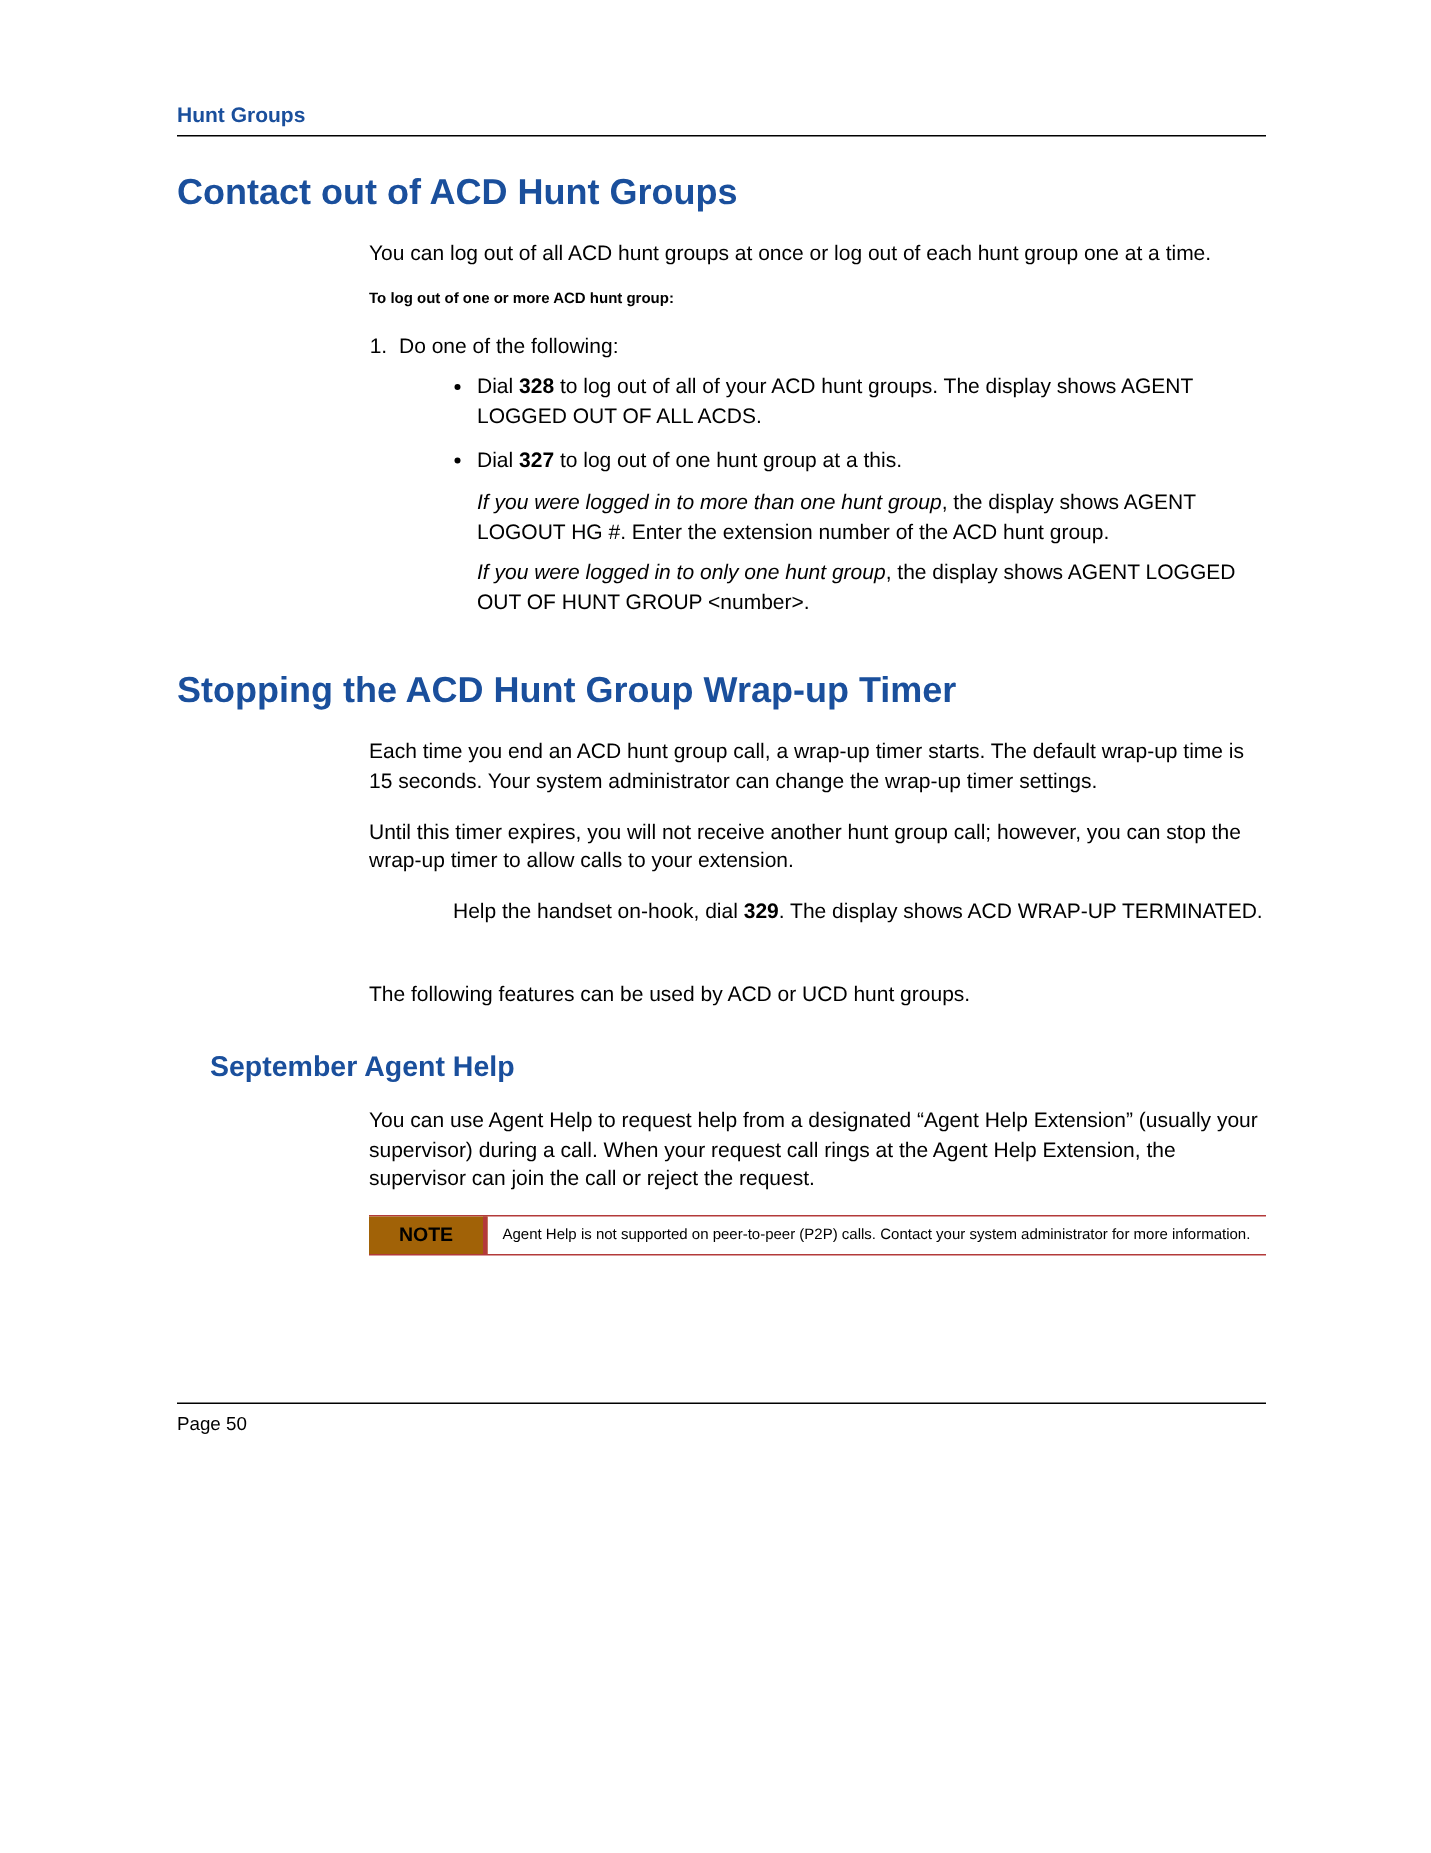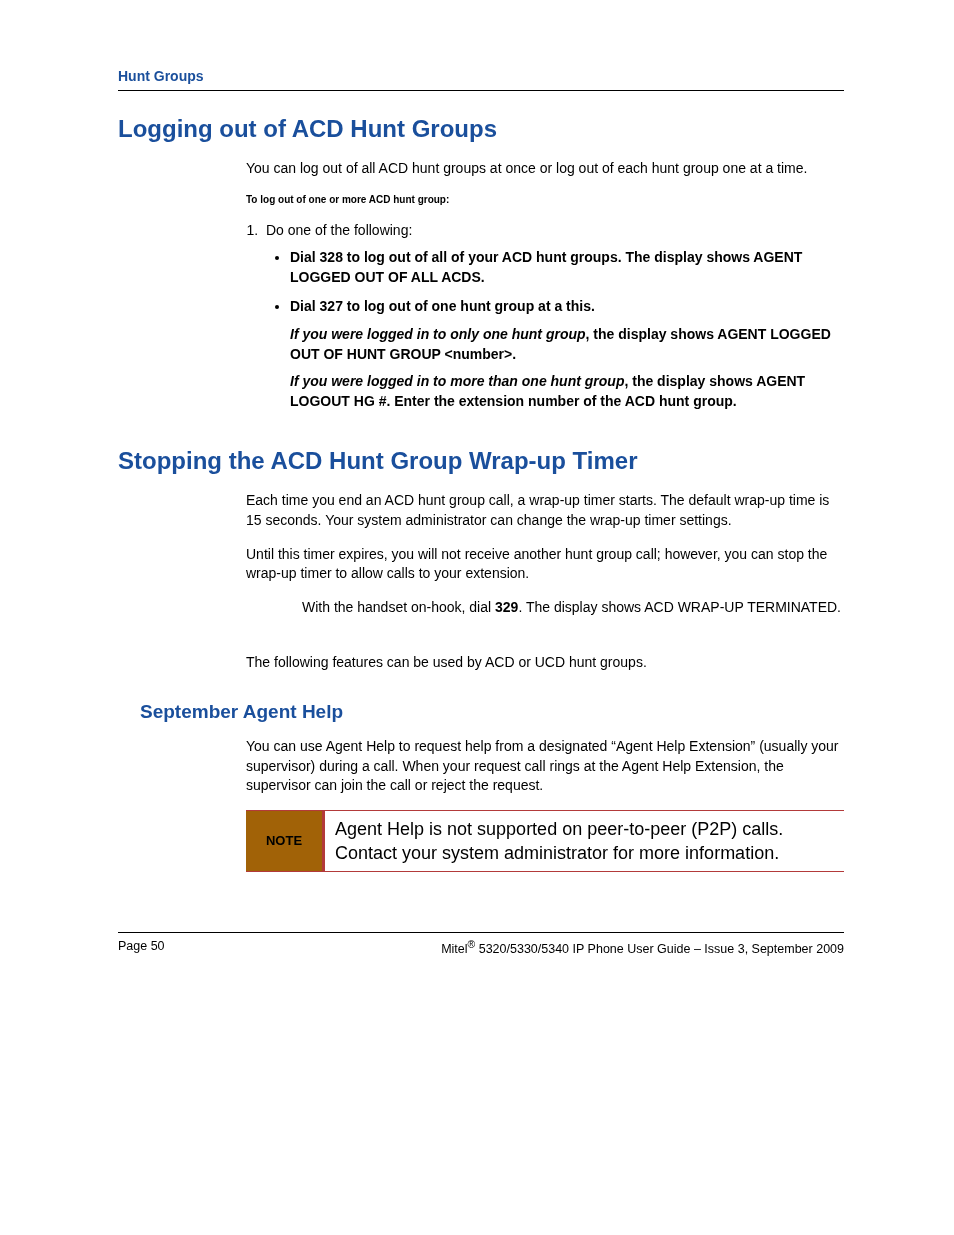--- a/index.html
+++ b/index.html
@@ -53,24 +53,23 @@
     margin: 0 0 12px 16px;
     padding: 0;
     font-size: 14px;
   }
   ol.num > li {
     margin-bottom: 8px;
     padding-left: 4px;
   }
   ul.bul {
     list-style: disc;
-    margin: 8px 0 0 24px;
+    margin: 8px 0 0 52px;
     padding: 0;
     font-size: 14px;
-    font-weight: bold;
   }
   ul.bul > li {
     margin-bottom: 10px;
     line-height: 1.4;
   }
   .subpara {
     margin: 8px 0 0 0;
     line-height: 1.4;
   }
   .dial-line {
@@ -92,21 +91,21 @@
     font-weight: bold;
     font-size: 13px;
     display: flex;
     align-items: center;
     justify-content: center;
     padding: 0 12px;
     min-width: 52px;
   }
   .note-text {
     padding: 6px 10px;
-    font-size: 18px;
+    font-size: 10px;
     line-height: 1.35;
     flex: 1;
   }
   .footer {
     position: absolute;
     bottom: 56px;
     left: 118px;
     right: 110px;
     border-top: 1px solid #000;
     padding-top: 6px;
@@ -119,71 +118,68 @@
   }
 </style>
 </head>
 <body>
 
 <div class="page">
 
   <div class="running-head">Hunt Groups</div>
 
   <div class="section-block">
-    <h1 class="sec">Logging out of ACD Hunt Groups</h1>
+    <h1 class="sec">Contact out of ACD Hunt Groups</h1>
     <div class="body-indent">
       <p>You can log out of all ACD hunt groups at once or log out of each hunt group one at a time.</p>
       <p class="bold-intro">To log out of one or more ACD hunt group:</p>
       <ol class="num">
         <li>
           <span>Do one of the following:</span>
           <ul class="bul">
             <li>
               <span>Dial </span><b>328</b><span> to log out of all of your ACD hunt groups. The display shows AGENT LOGGED OUT OF ALL ACDS.</span>
             </li>
             <li>
               <span>Dial </span><b>327</b><span> to log out of one hunt group at a this.</span>
               <div class="subpara">
-                <i>If you were logged in to only one hunt group</i><span>, the display shows AGENT LOGGED OUT OF HUNT GROUP &lt;number&gt;.</span>
+                <i>If you were logged in to more than one hunt group</i><span>, the display shows AGENT LOGOUT HG #. Enter the extension number of the ACD hunt group.</span>
               </div>
               <div class="subpara">
-                <i>If you were logged in to more than one hunt group</i><span>, the display shows AGENT LOGOUT HG #. Enter the extension number of the ACD hunt group.</span>
+                <i>If you were logged in to only one hunt group</i><span>, the display shows AGENT LOGGED OUT OF HUNT GROUP &lt;number&gt;.</span>
               </div>
             </li>
           </ul>
         </li>
       </ol>
     </div>
   </div>
 
   <div class="section-block">
     <h1 class="sec">Stopping the ACD Hunt Group Wrap-up Timer</h1>
     <div class="body-indent">
       <p>Each time you end an ACD hunt group call, a wrap-up timer starts. The default wrap-up time is 15 seconds. Your system administrator can change the wrap-up timer settings.</p>
       <p>Until this timer expires, you will not receive another hunt group call; however, you can stop the wrap-up timer to allow calls to your extension.</p>
       <div class="dial-line">
-        <span>With the handset on-hook, dial </span><b>329</b><span>. The display shows ACD WRAP-UP TERMINATED.</span>
+        <span>Help the handset on-hook, dial </span><b>329</b><span>. The display shows ACD WRAP-UP TERMINATED.</span>
       </div>
     </div>
   </div>
 
   <div class="section-block">
     <div class="body-indent">
       <p>The following features can be used by ACD or UCD hunt groups.</p>
     </div>
     <h2 class="subsec">September Agent Help</h2>
     <div class="body-indent">
       <p>You can use Agent Help to request help from a designated “Agent Help Extension” (usually your supervisor) during a call. When your request call rings at the Agent Help Extension, the supervisor can join the call or reject the request.</p>
       <div class="note-box">
         <div class="note-label">NOTE</div>
         <div class="note-text">Agent Help is not supported on peer-to-peer (P2P) calls. Contact your system administrator for more information.</div>
       </div>
     </div>
   </div>
 
   <div class="footer">
     <span>Page 50</span>
-    <span>
-      <span>Mitel</span><sup>®</sup><span> 5320/5330/5340 IP Phone User Guide  – Issue 3, September 2009</span>
-    </span>
   </div>
 
 </div>
 
 </body></html>

